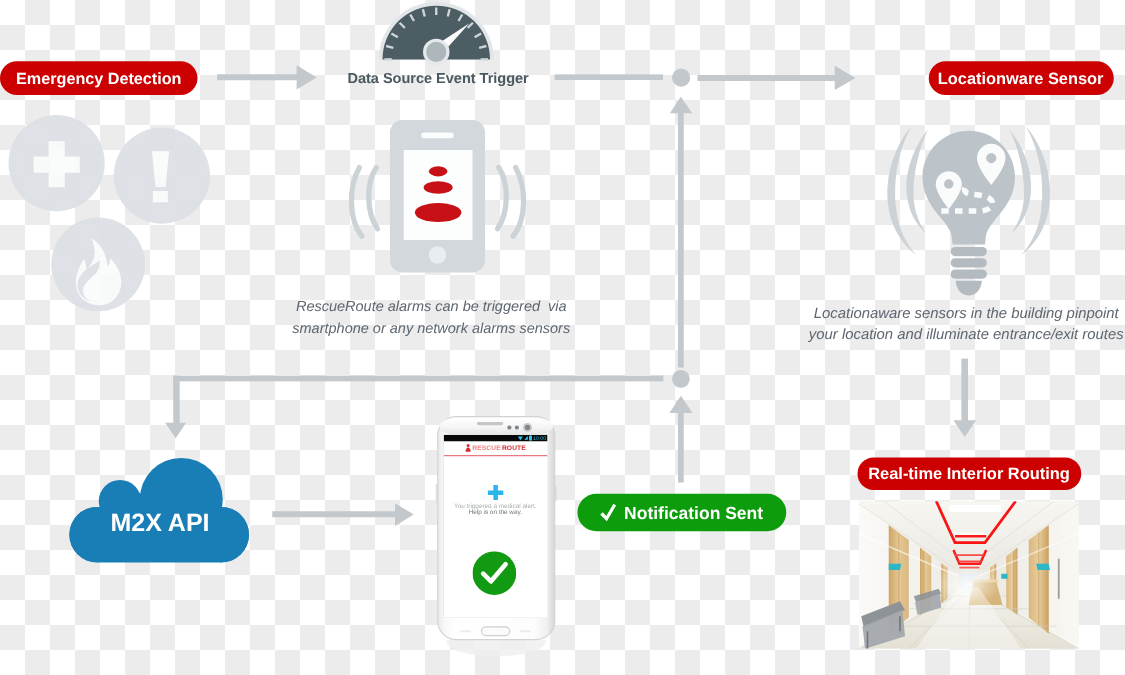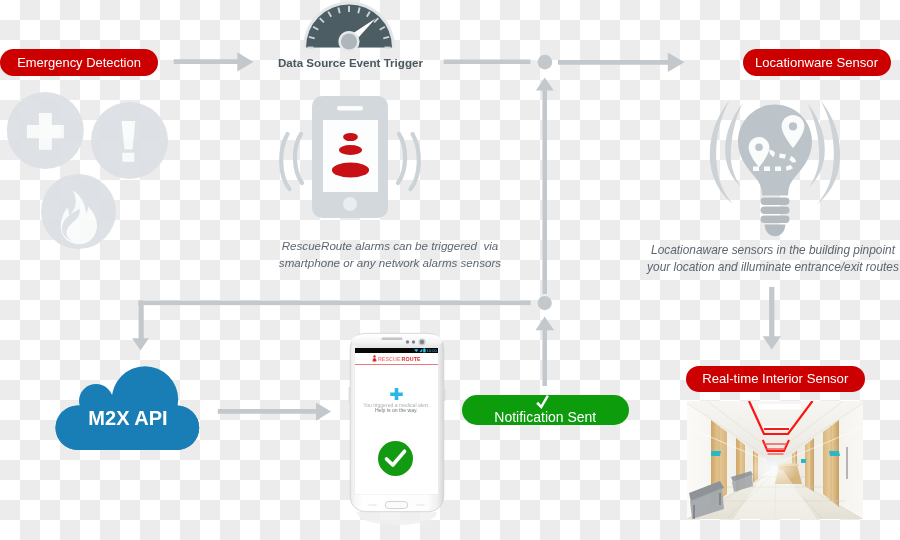--- a/index.html
+++ b/index.html
@@ -12,23 +12,23 @@
       linear-gradient(45deg,#ececec 25%,transparent 25%,transparent 75%,#ececec 75%);
     background-size:40px 40px;
     background-position:0 0,20px 20px;
     background-color:#ffffff;
   }
   .layer{position:absolute;left:0;top:0;width:900px;height:540px;overflow:visible;}
   .abs{position:absolute;overflow:visible;}
 
   .pill{position:absolute;display:flex;align-items:center;justify-content:center;
     border-radius:999px;color:#fff;white-space:nowrap;box-sizing:border-box;
-    font-weight:normal;}
+    font-weight:bold;}
   .pill-red{background:#cc0000;}
-  .pill-green{background:#0c9c0c;flex-direction:column;}
+  .pill-green{background:#0c9c0c;}
 
   .cap{position:absolute;font-style:italic;color:#5d6670;text-align:center;font-weight:normal;}
   .cap > div{white-space:pre;}
   .lbl{position:absolute;color:#4a5960;font-weight:bold;white-space:nowrap;}
 </style>
 </head>
 <body>
 
 <div id="stage">
 
@@ -365,28 +365,28 @@
   </div>
 
   <div class="pill pill-green" style="left:461.8px;top:394.6px;width:167px;height:30px;font-size:14px;">
     <svg width="13.1" height="14" viewBox="0 0 14 15" style="position:static;margin-right:6.1px;">
       <path d="M0.2,9.5 L2.3,7.2 L5.4,10.6 L11.5,0 L13.8,1.4 L5.9,15 Z" fill="#ffffff"></path>
     </svg>
     <span>Notification Sent</span>
   </div>
 
   <div class="pill pill-red" style="left:686px;top:366px;width:178.5px;height:25.5px;font-size:13.15px;">
-    <span>Real-time Interior Sensor</span>
+    <span>Real-time Interior Routing</span>
   </div>
 
   <div class="lbl" style="left:278px;top:55.5px;font-size:11.6px;">
     <span>Data Source Event Trigger</span>
   </div>
 
-  <div class="cap" style="left:200px;top:238px;width:290px;font-size:11.6px;line-height:16.8px;margin-left:45px;">
+  <div class="cap" style="left:200px;top:238px;width:290px;font-size:11.6px;line-height:16.8px;">
     <div>RescueRoute alarms can be triggered  via</div>
     <div>smartphone or any network alarms sensors</div>
   </div>
 
   <div class="cap" style="left:628px;top:242px;width:290px;font-size:11.9px;line-height:16.8px;">
     <div>Locationaware sensors in the building pinpoint</div>
     <div>your location and illuminate entrance/exit routes</div>
   </div>
 
 </div>

